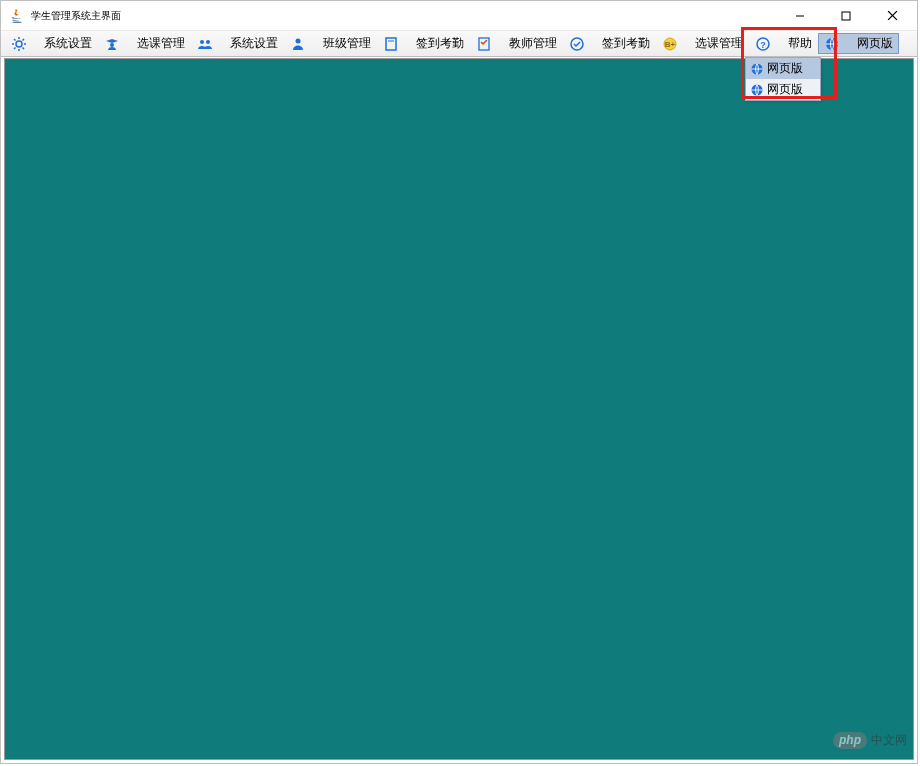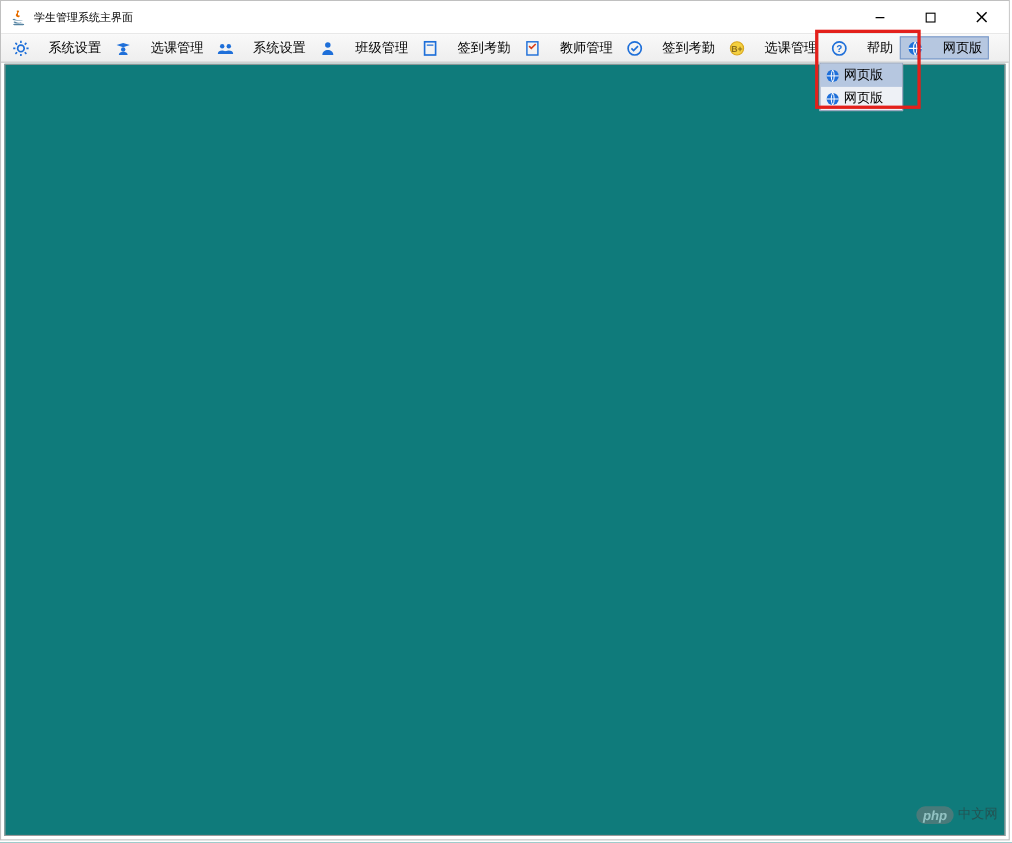--- a/index.html
+++ b/index.html
@@ -135,21 +135,20 @@
       height: 72px;
       border: 3px solid #e3201b;
       z-index: 30;
       pointer-events: none;
     }
     .watermark {
       position: absolute;
       right: 10px;
       bottom: 14px;
       display: flex;
-      align-items: center;
       gap: 4px;
       opacity: 0.55;
       z-index: 5;
       color: #333;
       font-size: 12px;
       margin-top: 48px;
     }
     .watermark .php-logo {
       background: #7a7a7a;
       color: #fff;

